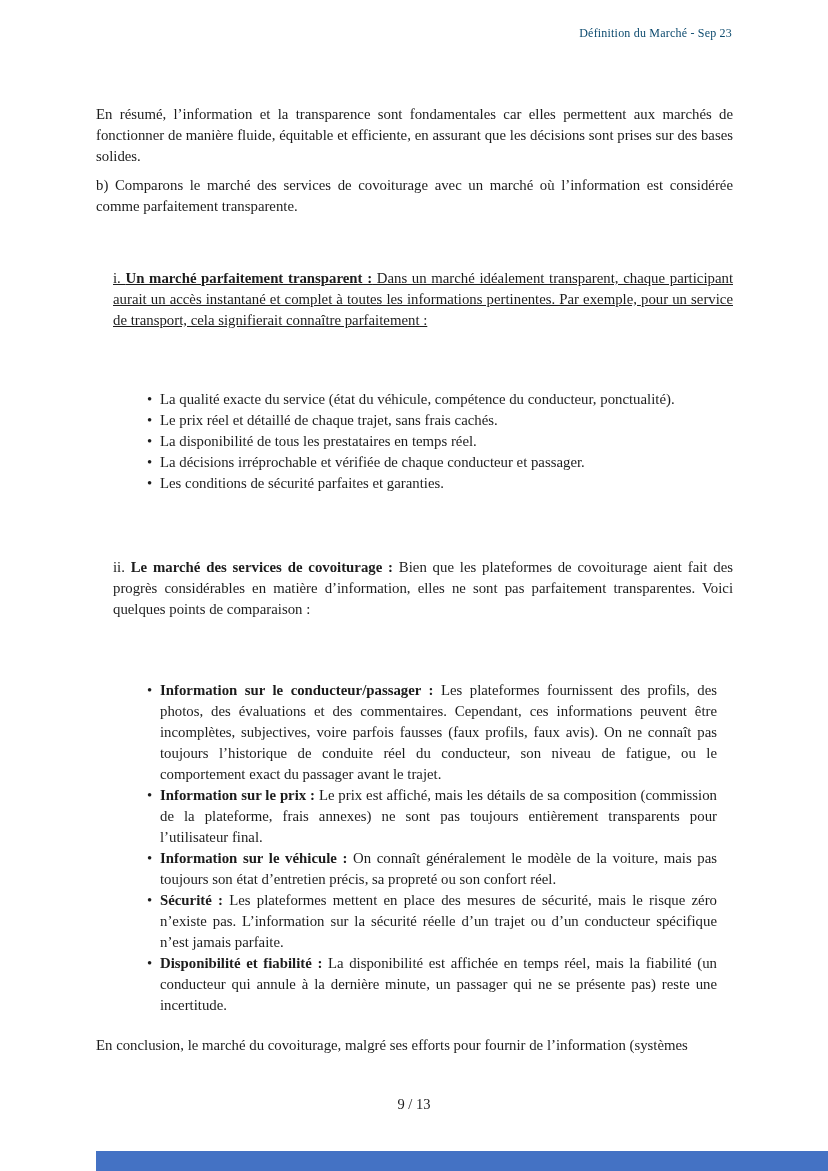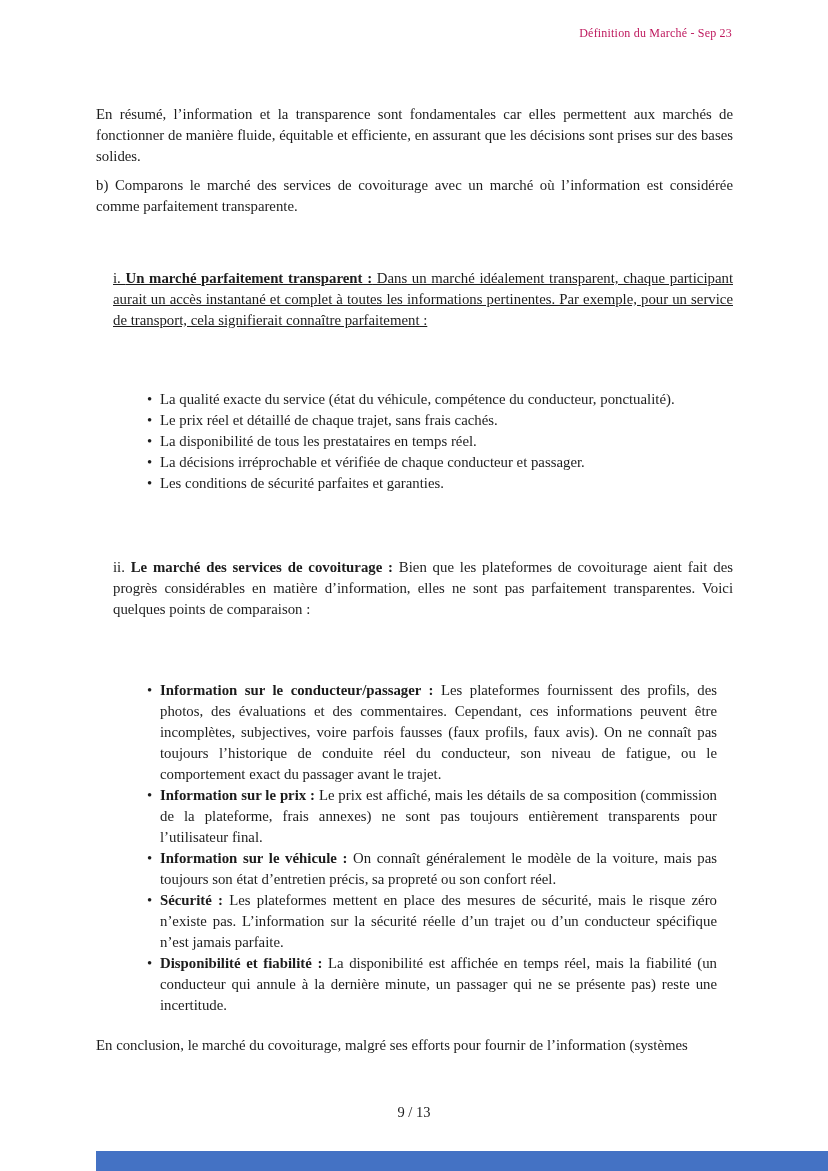--- a/index.html
+++ b/index.html
@@ -13,21 +13,21 @@
     color: #1c1c1c;
     -webkit-font-smoothing: antialiased;
   }
 
   .page-header {
     position: absolute;
     top: 26px;
     right: 96px;
     font-size: 12px;
     letter-spacing: 0.2px;
-    color: #be185d;
+    color: #0c4a6e;
   }
 
   .content {
     position: absolute;
     top: 104px;
     left: 96px;
     width: 637px;
     font-size: 14.8px;
     line-height: 21px;
     text-align: justify;
@@ -67,21 +67,20 @@
   b, .bold { font-weight: bold; }
 
   .page-footer {
     position: absolute;
     top: 1096px;
     left: 0;
     width: 100%;
     text-align: center;
     font-size: 14.5px;
     color: #1c1c1c;
-    margin-top: 8px;
   }
 
   .bottom-accent-bar {
     position: absolute;
     top: 1151px;
     left: 96px;
     right: 0;
     height: 20px;
   }
 </style>

